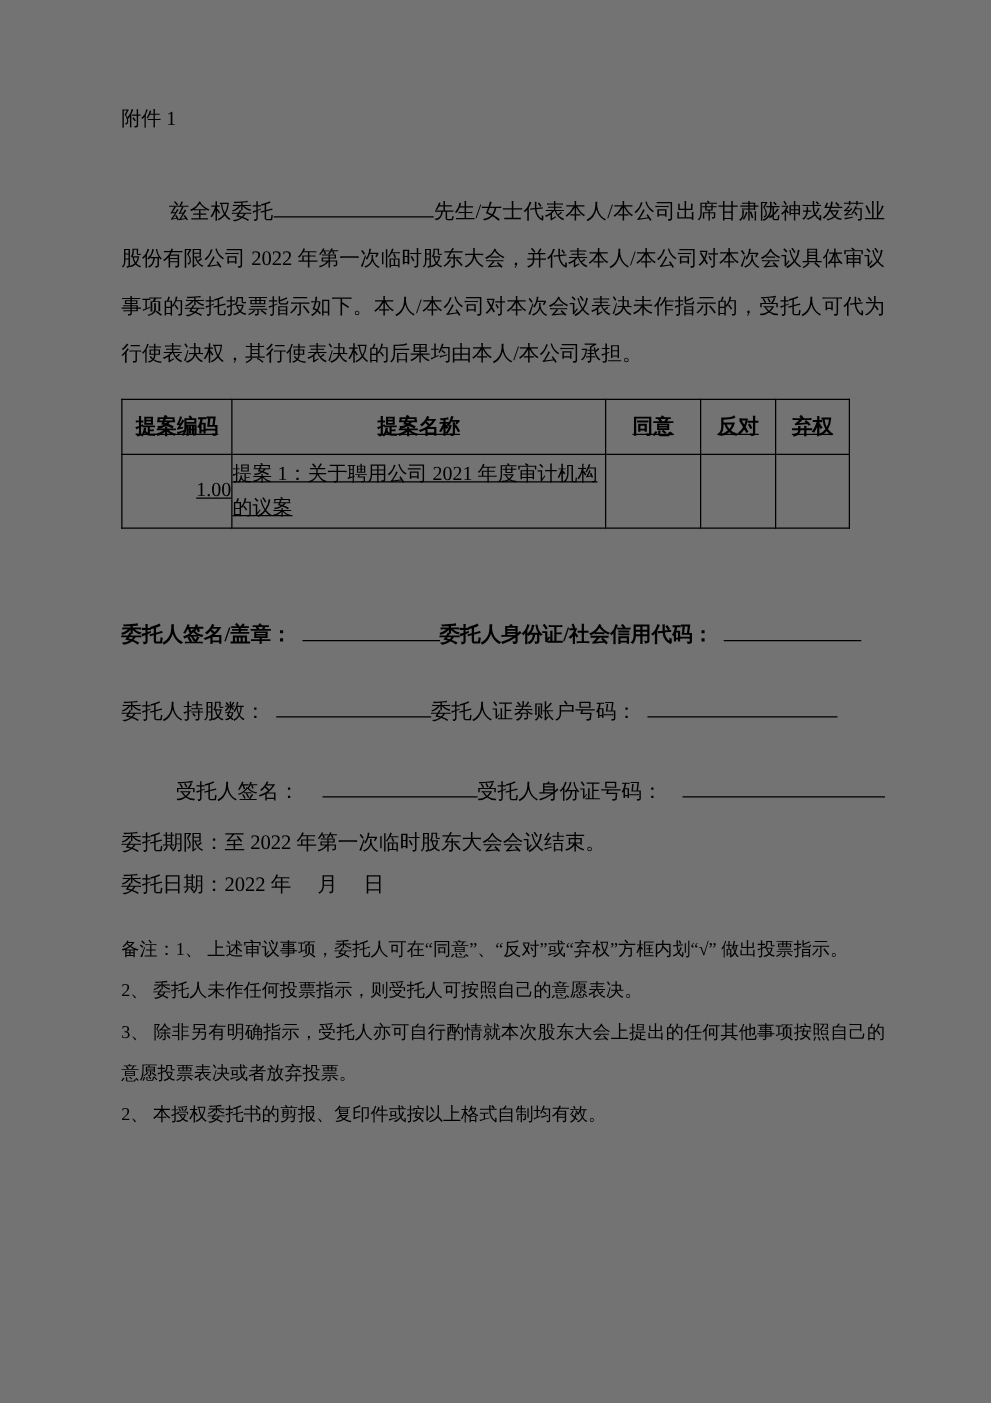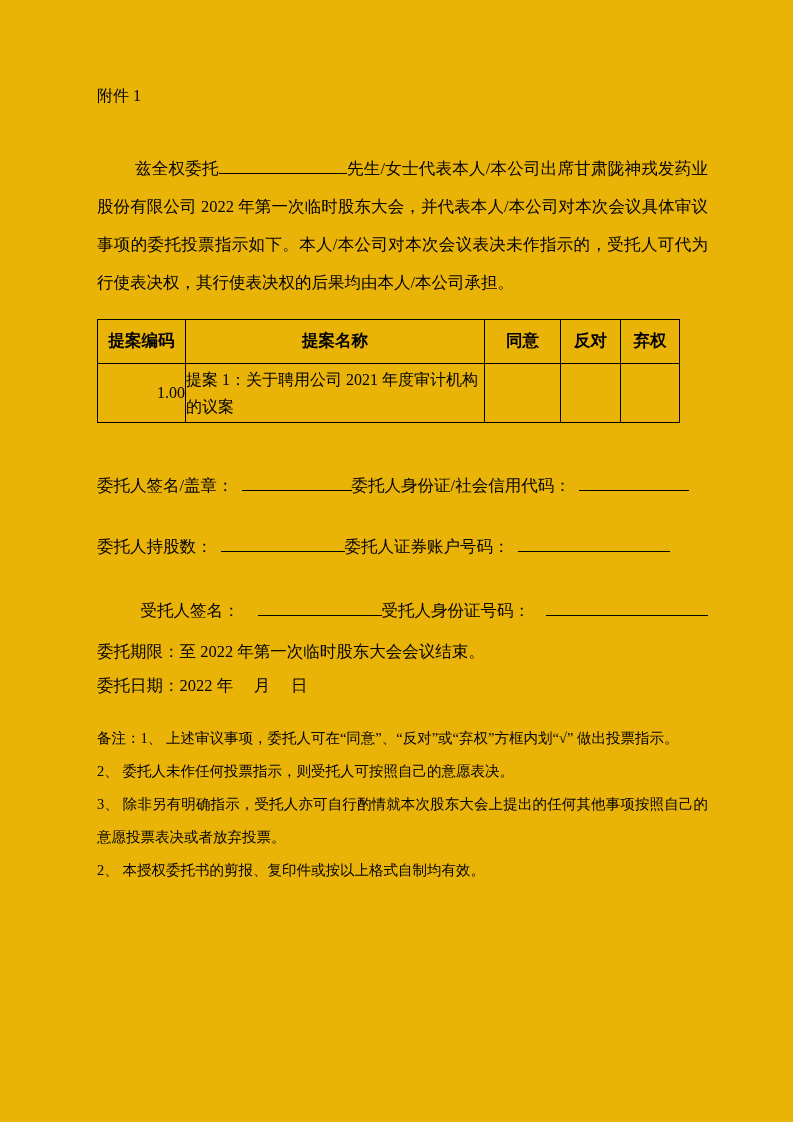--- a/index.html
+++ b/index.html
@@ -6,21 +6,21 @@
   body {
     width: 793px; height: 1122px;
     font-family: "Liberation Serif", "DejaVu Serif", serif;
     color: #000000;
     position: relative;
     overflow: hidden;
   }
   .page {
     box-sizing: border-box;
     width: 793px; height: 1122px;
-    background: #eab308;
+    background: #737373;
     padding: 86px 85px 0 97px;
   }
   .attachment {
     font-size: 16px; line-height: 20px;
   }
   .doc-title {
     margin-top: 24px;
     font-size: 26px; font-weight: bold;
     text-align: center; line-height: 34px;
     letter-spacing: 1px;
@@ -42,40 +42,41 @@
   table.proposal {
     margin-top: 4px;
     border-collapse: collapse;
     table-layout: fixed;
     width: 582px;
   }
   table.proposal th, table.proposal td {
     border: 1.4px solid #000;
     padding: 0;
     font-weight: normal;
+    text-decoration: underline;
   }
   table.proposal th {
     height: 43px;
     font-size: 16.5px;
     font-weight: bold;
     text-align: center;
     vertical-align: middle;
   }
   table.proposal td {
     height: 58px;
     font-size: 16px;
     vertical-align: middle;
   }
   td.cell-code { text-align: right; }
   td.cell-name { padding: 2px 8px; line-height: 27px; text-align: left; }
   .sig-row {
     font-size: 16.5px;
     white-space: nowrap;
   }
-  .sig-row-1 { margin-top: 50px; }
+  .sig-row-1 { margin-top: 72px; font-weight: bold; }
   .sig-row-2 { margin-top: 37px; }
   .sig-row-3 { margin-top: 40px; text-align: right; }
   .sig-blank { margin-left: 8px; }
   .b-1a { width: 110px; }
   .b-1b { width: 110px; }
   .b-2a { width: 124px; }
   .b-2b { width: 152px; }
   .b-3a { width: 124px; margin-left: 18px; }
   .b-3b { width: 162px; margin-left: 16px; }
   .term-line {

